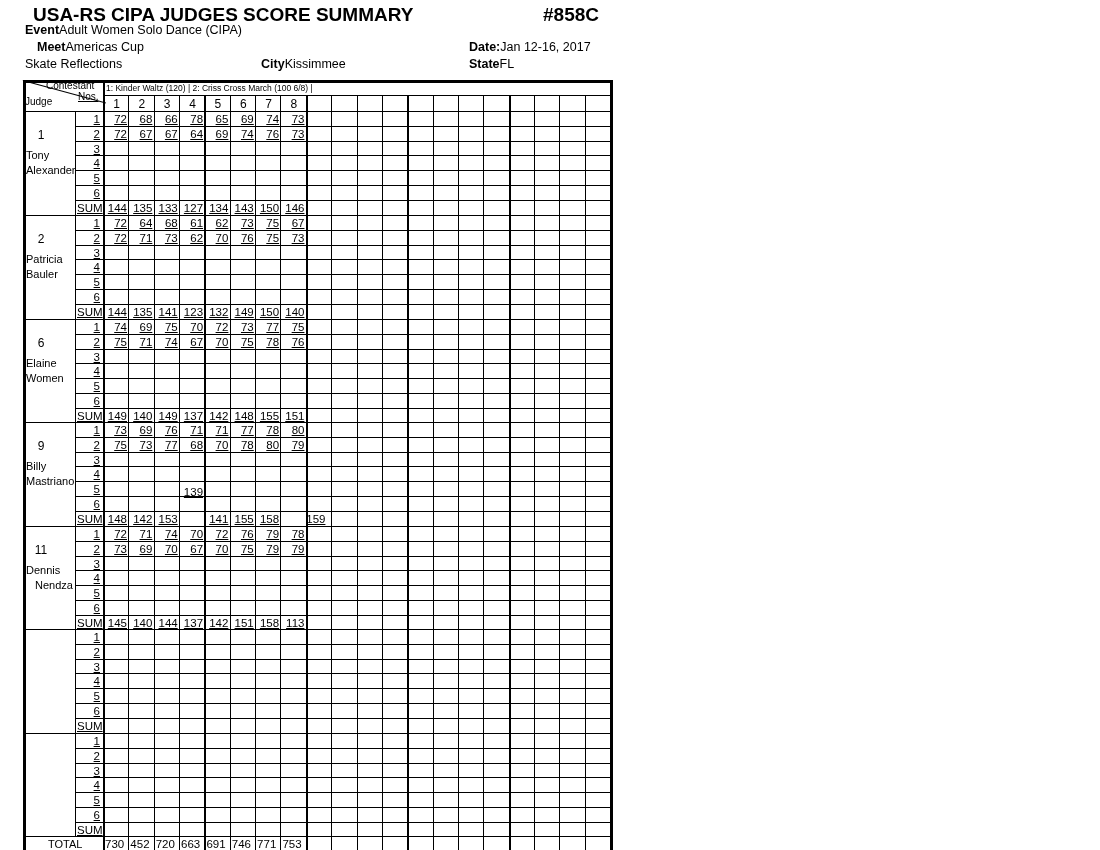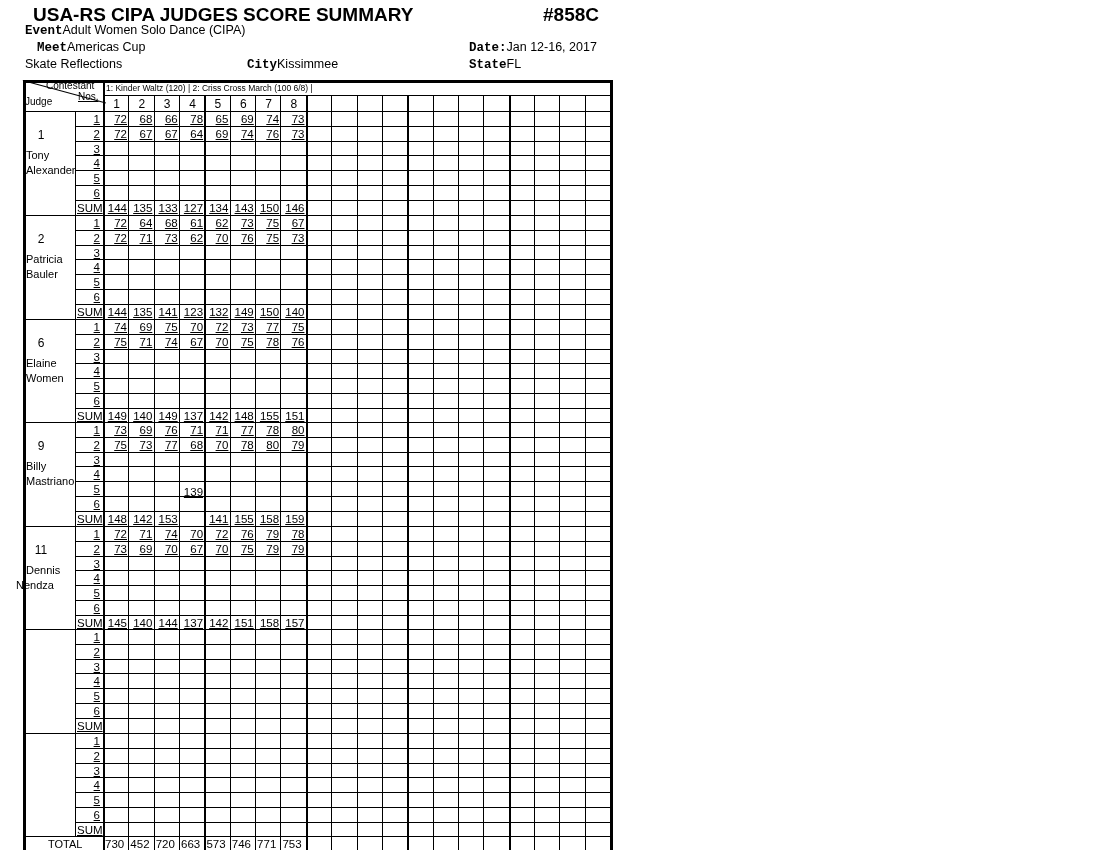--- a/index.html
+++ b/index.html
@@ -1,21 +1,21 @@
 <!DOCTYPE html>
 <html><head>
 <meta charset="utf-8">
 <style>
   html, body { margin: 0; padding: 0; background: #ffffff; }
   body { width: 1100px; height: 850px; position: relative; overflow: hidden;
          font-family: "Liberation Sans", sans-serif; color: #000; }
   .title { position: absolute; left: 33px; top: 4px; font-size: 19px; font-weight: bold; letter-spacing: 0px; white-space: nowrap; }
   .code  { position: absolute; left: 543px; top: 4px; font-size: 19px; font-weight: bold; white-space: nowrap; }
   .hdr   { position: absolute; font-size: 12.5px; white-space: nowrap; }
-  .hdr b { font-weight: bold; font-family: Liberation Mono, monospace; }
+  .hdr b { font-weight: bold; }
   #grid { position: absolute; left: 0; top: 0; width: 1100px; height: 850px; }
   .cell { position: absolute; font-size: 11.5px; line-height: 14px; white-space: nowrap; text-decoration: underline; text-underline-offset: 1px; }
   .num  { text-align: right; width: 24px; }
   .rowlbl { text-align: right; width: 22px; }
   .judge-no { position: absolute; font-size: 12px; text-align: center; width: 50px; }
   .judge-name { position: absolute; font-size: 11px; line-height: 15px; }
   .hline { position: absolute; background: #000; height: 1px; }
   .vline { position: absolute; background: #000; width: 1px; }
   .contestant-label { position: absolute; font-size: 10px; }
   .dance-list { position: absolute; font-size: 8.5px; white-space: nowrap; }
@@ -31,21 +31,21 @@
 <div class="hdr" style="left:25px; top:23px;">
   <b>Event</b><span>Adult Women Solo Dance  (CIPA)</span>
 </div>
 <div class="hdr" style="left:37px; top:40px;">
   <b>Meet</b><span>Americas Cup</span>
 </div>
 <div class="hdr" style="left:469px; top:40px;">
   <b>Date:</b><span>Jan 12-16, 2017</span>
 </div>
 <div class="hdr" style="left:25px; top:57px;">Skate Reflections</div>
-<div class="hdr" style="left:247px; top:57px;">
+<div class="hdr" style="left:261px; top:57px;">
   <b>City</b><span>Kissimmee</span>
 </div>
 <div class="hdr" style="left:469px; top:57px;">
   <b>State</b><span>FL</span>
 </div>
 
 <div id="grid">
   <div class="contestant-label" style="left:46px; top:80px;">Contestant</div>
   <div class="contestant-label" style="left:78px; top:91px; text-decoration:underline;">Nos.</div>
   <div class="contestant-label" style="left:25px; top:96px;">Judge</div>
@@ -253,38 +253,38 @@
     <div class="cell num" style="left: 229.75px; top: 437.75px;">78</div>
     <div class="cell num" style="left: 255.1px; top: 437.75px;">80</div>
     <div class="cell num" style="left: 280.45px; top: 437.75px;">79</div>
     <div class="cell num" style="left: 103px; top: 511.5px;">148</div>
     <div class="cell num" style="left: 128.35px; top: 511.5px;">142</div>
     <div class="cell num" style="left: 153.7px; top: 511.5px;">153</div>
     <div class="cell num" style="left: 179.05px; top: 485px; text-align: right;">139</div>
     <div class="cell num" style="left: 204.4px; top: 511.5px;">141</div>
     <div class="cell num" style="left: 229.75px; top: 511.5px;">155</div>
     <div class="cell num" style="left: 255.1px; top: 511.5px;">158</div>
-    <div class="cell num" style="left: 280.45px; top: 511.5px;">159</div>
+    <div class="cell num" style="left: 280.45px; top: 511.5px; padding-left: 21px;">159</div>
     <div class="hline" style="left: 23px; width: 587px; top: 526px; height: 1px;"></div>
     <div class="hline" style="left: 75px; width: 535px; top: 541px; height: 1px;"></div>
     <div class="hline" style="left: 75px; width: 535px; top: 556px; height: 1px;"></div>
     <div class="hline" style="left: 75px; width: 535px; top: 570px; height: 1px;"></div>
     <div class="hline" style="left: 75px; width: 535px; top: 585px; height: 1px;"></div>
     <div class="hline" style="left: 75px; width: 535px; top: 600px; height: 1px;"></div>
     <div class="hline" style="left: 75px; width: 535px; top: 615px; height: 1px;"></div>
     <div class="cell rowlbl" style="left: 78px; top: 527px;">1</div>
     <div class="cell rowlbl" style="left: 78px; top: 541.75px;">2</div>
     <div class="cell rowlbl" style="left: 78px; top: 556.5px;">3</div>
     <div class="cell rowlbl" style="left: 78px; top: 571.25px;">4</div>
     <div class="cell rowlbl" style="left: 78px; top: 586px;">5</div>
     <div class="cell rowlbl" style="left: 78px; top: 600.75px;">6</div>
     <div class="cell rowlbl" style="left: 77px; top: 615.5px; text-align: left; width: 26px;">SUM</div>
     <div class="judge-no" style="left: 16px; top: 543px;">11</div>
     <div class="judge-name" style="left: 26px; top: 563px;">Dennis</div>
-    <div class="judge-name" style="left: 16px; top: 578px;">Nendza</div>
+    <div class="judge-name" style="left: 26px; top: 578px; padding-left: 9px;">Nendza</div>
     <div class="cell num" style="left: 103px; top: 527px;">72</div>
     <div class="cell num" style="left: 128.35px; top: 527px;">71</div>
     <div class="cell num" style="left: 153.7px; top: 527px;">74</div>
     <div class="cell num" style="left: 179.05px; top: 527px;">70</div>
     <div class="cell num" style="left: 204.4px; top: 527px;">72</div>
     <div class="cell num" style="left: 229.75px; top: 527px;">76</div>
     <div class="cell num" style="left: 255.1px; top: 527px;">79</div>
     <div class="cell num" style="left: 280.45px; top: 527px;">78</div>
     <div class="cell num" style="left: 103px; top: 541.75px;">73</div>
     <div class="cell num" style="left: 128.35px; top: 541.75px;">69</div>
@@ -294,21 +294,21 @@
     <div class="cell num" style="left: 229.75px; top: 541.75px;">75</div>
     <div class="cell num" style="left: 255.1px; top: 541.75px;">79</div>
     <div class="cell num" style="left: 280.45px; top: 541.75px;">79</div>
     <div class="cell num" style="left: 103px; top: 615.5px;">145</div>
     <div class="cell num" style="left: 128.35px; top: 615.5px;">140</div>
     <div class="cell num" style="left: 153.7px; top: 615.5px;">144</div>
     <div class="cell num" style="left: 179.05px; top: 615.5px;">137</div>
     <div class="cell num" style="left: 204.4px; top: 615.5px;">142</div>
     <div class="cell num" style="left: 229.75px; top: 615.5px;">151</div>
     <div class="cell num" style="left: 255.1px; top: 615.5px;">158</div>
-    <div class="cell num" style="left: 280.45px; top: 615.5px;">157</div>
+    <div class="cell num" style="left: 280.45px; top: 615.5px;">113</div>
     <div class="hline" style="left: 23px; width: 587px; top: 629px; height: 1px;"></div>
     <div class="hline" style="left: 75px; width: 535px; top: 644px; height: 1px;"></div>
     <div class="hline" style="left: 75px; width: 535px; top: 659px; height: 1px;"></div>
     <div class="hline" style="left: 75px; width: 535px; top: 673px; height: 1px;"></div>
     <div class="hline" style="left: 75px; width: 535px; top: 688px; height: 1px;"></div>
     <div class="hline" style="left: 75px; width: 535px; top: 703px; height: 1px;"></div>
     <div class="hline" style="left: 75px; width: 535px; top: 718px; height: 1px;"></div>
     <div class="cell rowlbl" style="left: 78px; top: 630px;">1</div>
     <div class="cell rowlbl" style="left: 78px; top: 644.75px;">2</div>
     <div class="cell rowlbl" style="left: 78px; top: 659.5px;">3</div>
@@ -335,17 +335,17 @@
     <div class="cell rowlbl" style="left: 77px; top: 822.5px; text-align: left; width: 26px;">SUM</div>
     <div class="judge-no" style="left: 16px; top: 750px;"></div>
     <div class="judge-name" style="left: 26px; top: 770px;"></div>
     <div class="judge-name" style="left: 26px; top: 785px;"></div>
     <div class="hline" style="left: 23px; width: 587px; top: 836px; height: 1px;"></div>
     <div class="total-lbl" style="left: 48px; top: 838px;">TOTAL</div>
     <div class="cell " style="left: 105px; top: 837px; text-decoration: none;">730</div>
     <div class="cell " style="left: 130.35px; top: 837px; text-decoration: none;">452</div>
     <div class="cell " style="left: 155.7px; top: 837px; text-decoration: none;">720</div>
     <div class="cell " style="left: 181.05px; top: 837px; text-decoration: none;">663</div>
-    <div class="cell " style="left: 206.4px; top: 837px; text-decoration: none;">573</div>
+    <div class="cell " style="left: 206.4px; top: 837px; text-decoration: none;">691</div>
     <div class="cell " style="left: 231.75px; top: 837px; text-decoration: none;">746</div>
     <div class="cell " style="left: 257.1px; top: 837px; text-decoration: none;">771</div>
     <div class="cell " style="left: 282.45px; top: 837px; text-decoration: none;">753</div>
   </div>
 
 </body></html>

